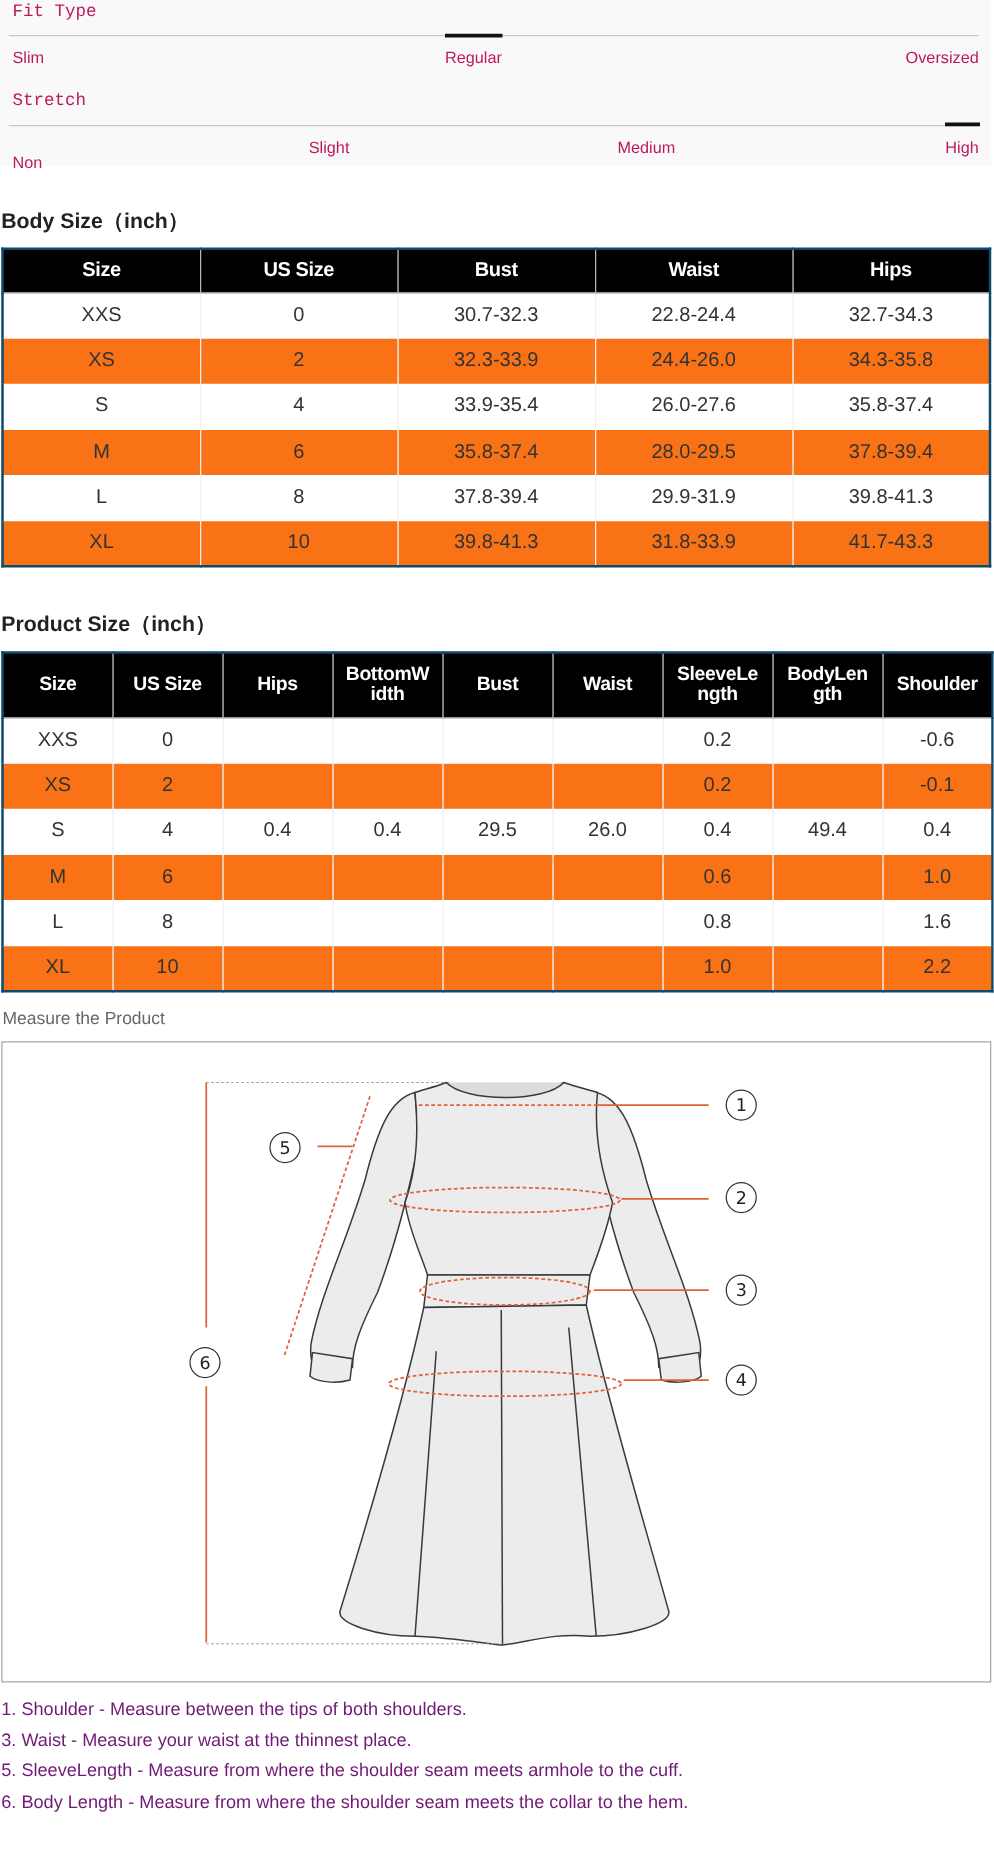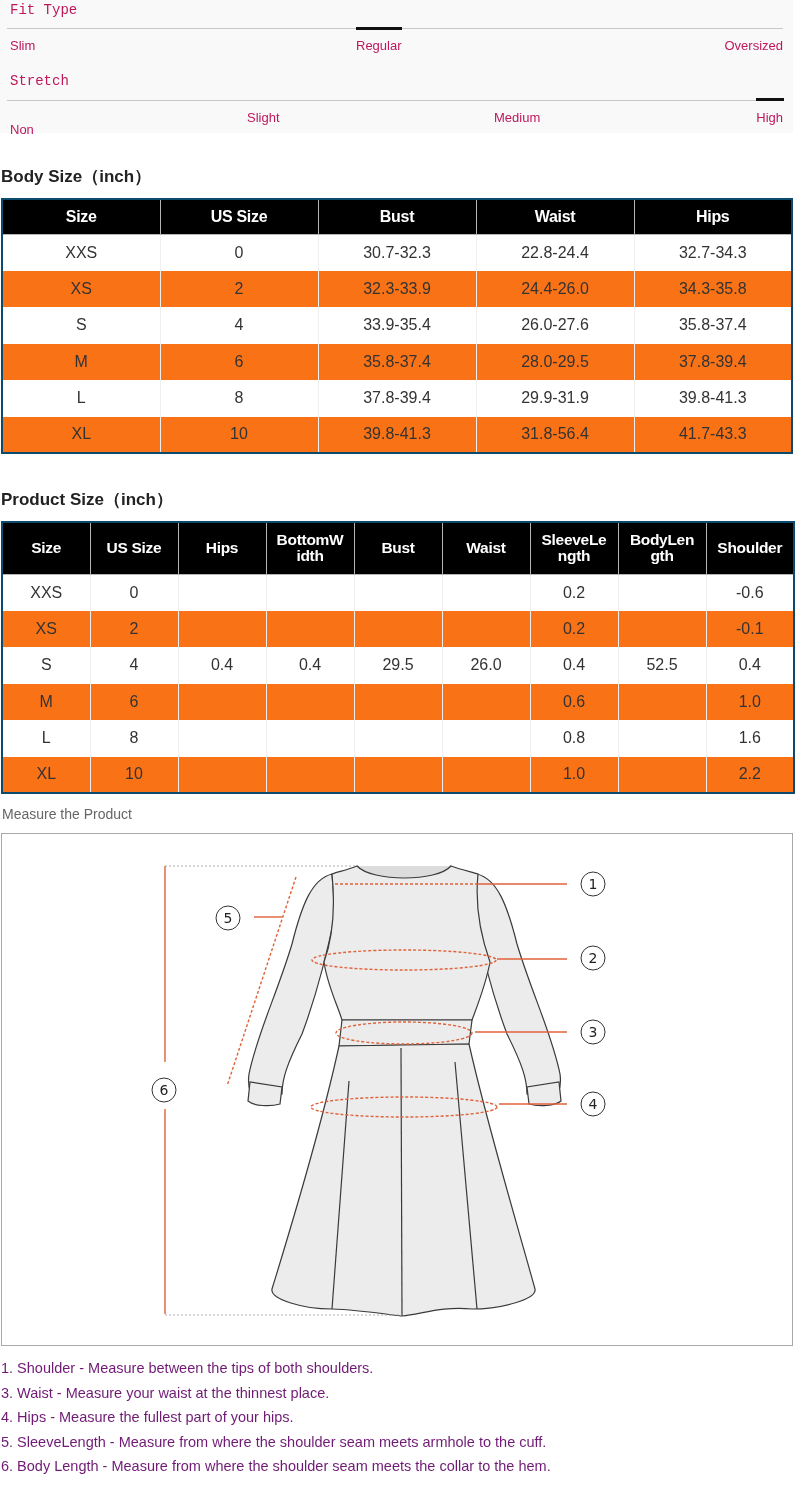--- a/index.html
+++ b/index.html
@@ -96,21 +96,21 @@
         <td>L</td>
         <td>8</td>
         <td>37.8-39.4</td>
         <td>29.9-31.9</td>
         <td>39.8-41.3</td>
       </tr>
       <tr class="alt">
         <td>XL</td>
         <td>10</td>
         <td>39.8-41.3</td>
-        <td>31.8-56.4</td>
+        <td>31.8-33.9</td>
         <td>41.7-43.3</td>
       </tr>
     </tbody>
 </table>
 
 <div class="section-title" style="top:488px">Product Size（inch）</div>
 <table class="size-table" id="product-table" style="top:521px">
   <colgroup>
     <col style="width:88px">
       <col style="width:88px">
@@ -162,21 +162,21 @@
         <td>-0.1</td>
       </tr>
       <tr>
         <td>S</td>
         <td>4</td>
         <td>0.4</td>
         <td>0.4</td>
         <td>29.5</td>
         <td>26.0</td>
         <td>0.4</td>
-        <td>52.5</td>
+        <td>49.4</td>
         <td>0.4</td>
       </tr>
       <tr class="alt">
         <td>M</td>
         <td>6</td>
         <td></td>
         <td></td>
         <td></td>
         <td></td>
         <td>0.6</td>
@@ -277,16 +277,15 @@
           <circle cx="162" cy="256" r="12" fill="#fff" stroke="#333" stroke-width="1"></circle>
           <text x="162" y="261">6</text>
         </g>
     </g>
   </svg>
 </div>
 
 <div class="notes">
   <div class="note">1. Shoulder - Measure between the tips of both shoulders.</div>
   <div class="note">3. Waist - Measure your waist at the thinnest place.</div>
-  <div class="note">4. Hips - Measure the fullest part of your hips.</div>
   <div class="note">5. SleeveLength - Measure from where the shoulder seam meets armhole to the cuff.</div>
   <div class="note">6. Body Length - Measure from where the shoulder seam meets the collar to the hem.</div>
 </div>
 
 </body></html>

